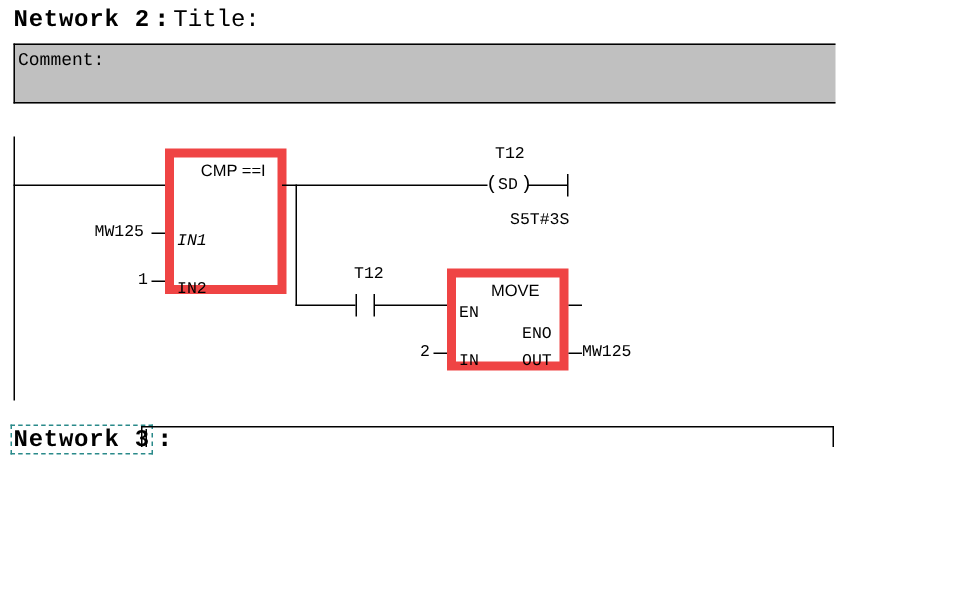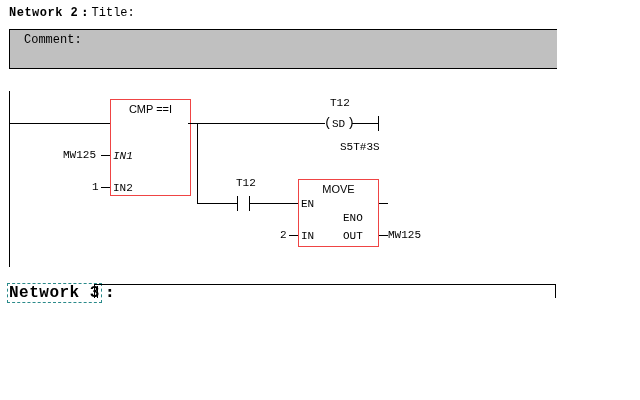--- a/index.html
+++ b/index.html
@@ -1,28 +1,28 @@
 <!DOCTYPE html>
 <html><head>
 <meta charset="utf-8">
 <style>
   html, body { margin: 0; padding: 0; background: #ffffff; }
   body { width: 640px; height: 400px; position: relative; overflow: hidden;
          font-family: "DejaVu Sans Mono", "Liberation Mono", monospace; color: #000; }
   .abs { position: absolute; }
-  .net-title { position: absolute; left: 9px; top: 5px; font-size: 12px; line-height: 14px; white-space: nowrap; }
+  .net-title { position: absolute; left: 9px; top: 5px; font-size: 16px; line-height: 14px; white-space: nowrap; }
   .net-title .bold { font-weight: bold; font-family: "Liberation Mono", "DejaVu Sans Mono", monospace; letter-spacing: 0.5px; }
   .net-title .sep { font-weight: bold; margin: 0 3px; }
   .net-title .title-text { font-family: "Liberation Mono", monospace; }
   .comment-box { position: absolute; left: 9px; top: 29px; width: 547px; height: 38px;
                  background: #c0c0c0; border-top: 1px solid #000; border-bottom: 1px solid #000; border-left: 1px solid #000; }
-  .comment-label { position: absolute; left: 2px; top: 3px; font-size: 12px; font-family: "Liberation Mono", monospace; margin-left: 12px; }
+  .comment-label { position: absolute; left: 2px; top: 3px; font-size: 12px; font-family: "Liberation Mono", monospace; }
   .line-h { position: absolute; height: 1px; background: #000; }
   .line-v { position: absolute; width: 1px; background: #000; }
-  .box { position: absolute; border: 1px solid #ef4444; background: #fff; box-sizing: border-box; }
+  .box { position: absolute; border: 6px solid #ef4444; background: #fff; box-sizing: border-box; }
   .lbl { position: absolute; font-size: 11px; line-height: 12px; white-space: nowrap; font-family: "Liberation Mono", monospace; }
   .lbl-sans { position: absolute; font-size: 11px; line-height: 12px; white-space: nowrap; font-family: "Liberation Sans", sans-serif; }
   .net3 { position: absolute; left: 7px; top: 285px; font-size: 16px; line-height: 14px; white-space: nowrap; }
   .net3 .focus { border: 1px dashed #2a8a8a; padding: 0 1px; font-weight: bold; font-family: "Liberation Mono", monospace; letter-spacing: 0.5px; }
   .net3-box { position: absolute; left: 94px; top: 284px; width: 462px; height: 14px;
               border-top: 1px solid #000; border-left: 1px solid #000; border-right: 1px solid #000; box-sizing: border-box; }
   .caret { position: absolute; left: 97px; top: 286px; width: 1px; height: 12px; background: #000; }
 </style>
 </head>
 <body>

